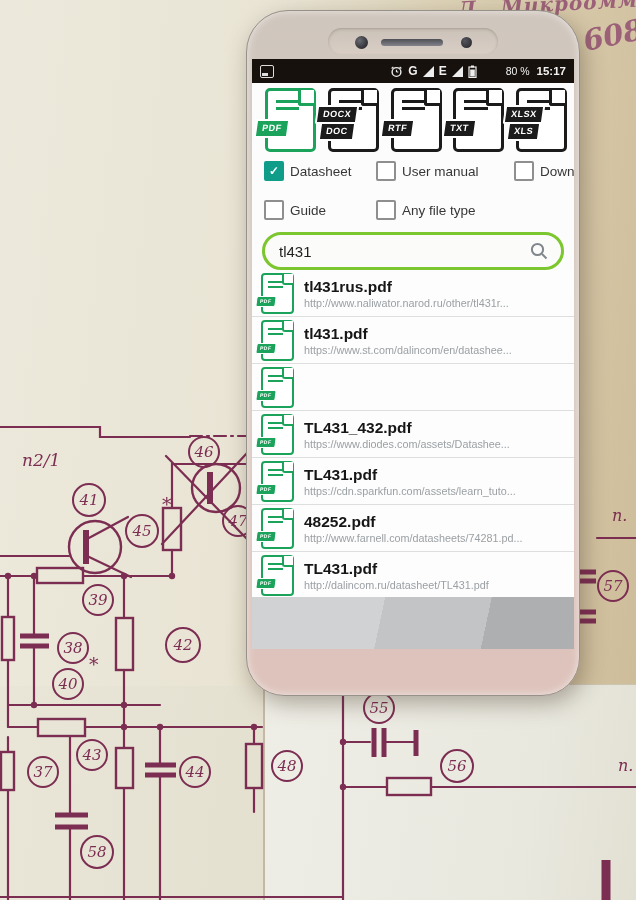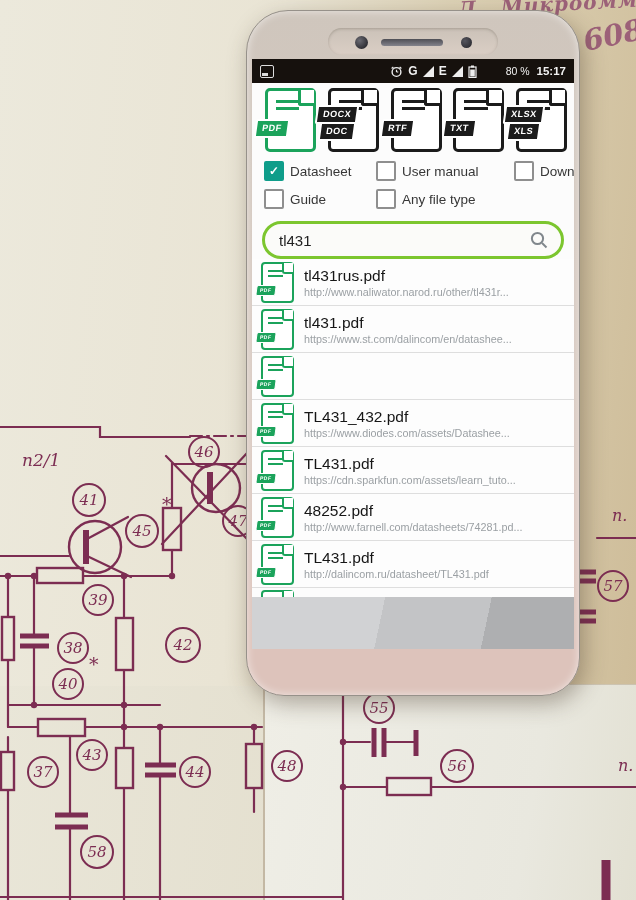--- a/index.html
+++ b/index.html
@@ -62,40 +62,40 @@
   .doc-line{position:absolute;left:18%;width:52%;height:3px;background:var(--c);}
   .l1{top:9px}.l2{top:16px}
   .mini .doc-line{height:2px}.mini .l1{top:6px}.mini .l2{top:11px}
   .doc-banner{position:absolute;left:-4px;background:var(--c);color:#fff;font-weight:bold;font-size:9px;
     line-height:1;padding:3px 5px;transform:skewX(-8deg);border:2px solid #fff;border-radius:2px;letter-spacing:.5px;}
   .b0of1{bottom:14px}
   .b0of2{top:17px;left:-6px}.b1of2{top:34px;left:-3px}
   .mini .doc-banner{font-size:5px;padding:2px 3px;border-width:1px;bottom:7px;left:-2px;}
 
   
-  .filters{display:grid;grid-template-columns:112px 138px auto;row-gap:8px;
+  .filters{display:grid;grid-template-columns:112px 138px auto;row-gap:19px;
     padding:7px 10px 6px 12px;font-size:13.5px;color:#373737;}
   .filter{display:flex;align-items:center;gap:6px;cursor:default;}
   .cbx{width:16px;height:16px;border:2px solid #8f8f8f;border-radius:2px;background:#fff;flex:0 0 auto;
     display:flex;align-items:center;justify-content:center;}
   .cbx.checked{background:#0f9d8a;border-color:#0f9d8a;}
   .cbx.checked::after{content:"✓";color:#fff;font-size:12px;font-weight:bold;line-height:1;}
 
   
   .searchwrap{margin:6px 10px 0;height:32px;border:3px solid #7cc62f;border-radius:19px;
     display:flex;align-items:center;background:#fbfbf9;padding:0 12px;}
   .search-input{border:none;outline:none;background:transparent;flex:1;font-size:15px;color:#1f1f1f;
     font-family:"Liberation Sans",sans-serif;}
 
   
   .results{}
   .result-row{height:46px;display:flex;align-items:center;gap:10px;padding:0 6px;
     border-bottom:1px solid #dedede;background:#fdfdfd;}
   .r-texts{flex:1;min-width:0;}
-  .r-title{font-size:15.5px;color:#161616;font-weight:400;line-height:1.25;}
+  .r-title{font-size:15.5px;color:#161616;font-weight:700;line-height:1.25;}
   .r-url{font-size:10.8px;color:#9ba0a4;white-space:nowrap;overflow:hidden;}
   .partial{height:13px;overflow:hidden;margin:2px 0 0 6px;width:42px;}
 
   .screen-gray{position:absolute;left:0;bottom:0;width:100%;height:52px;
     background:linear-gradient(102deg,#d1d2d4 0 40%,#c3c4c6 40% 72%,#aeafb1 72% 100%);}
 </style>
 </head>
 <body>
 
 <div class="stage">

